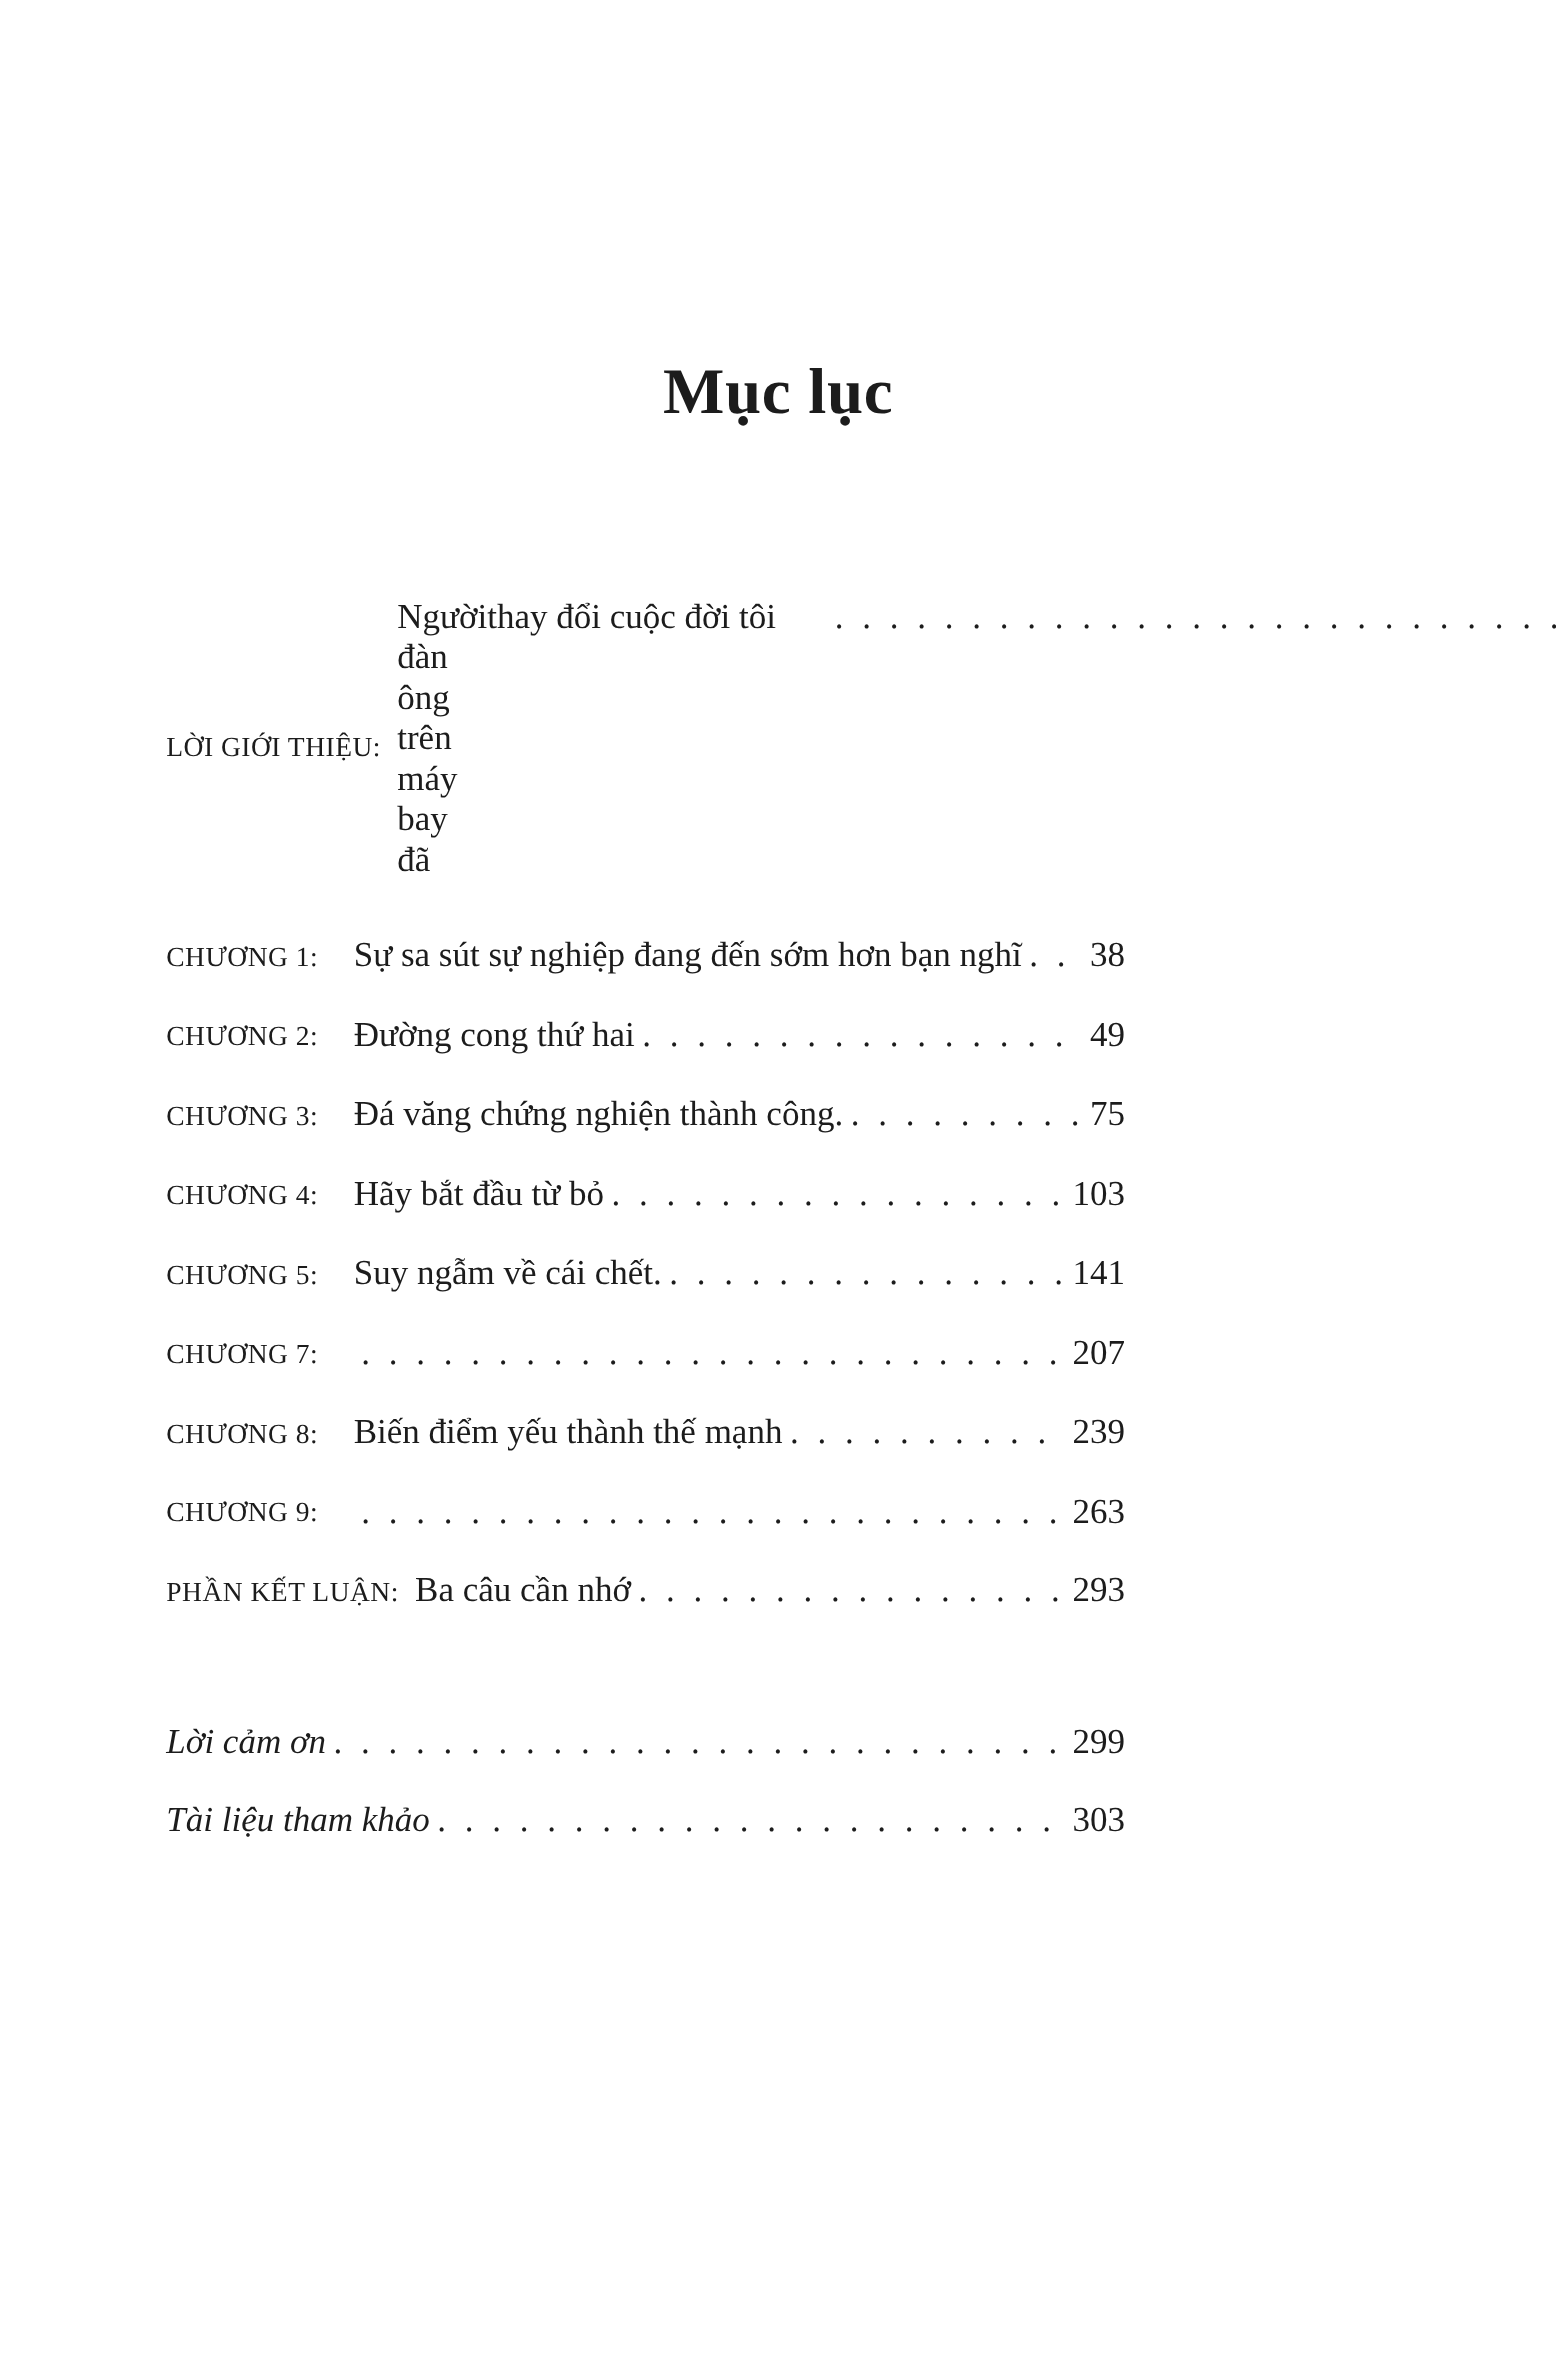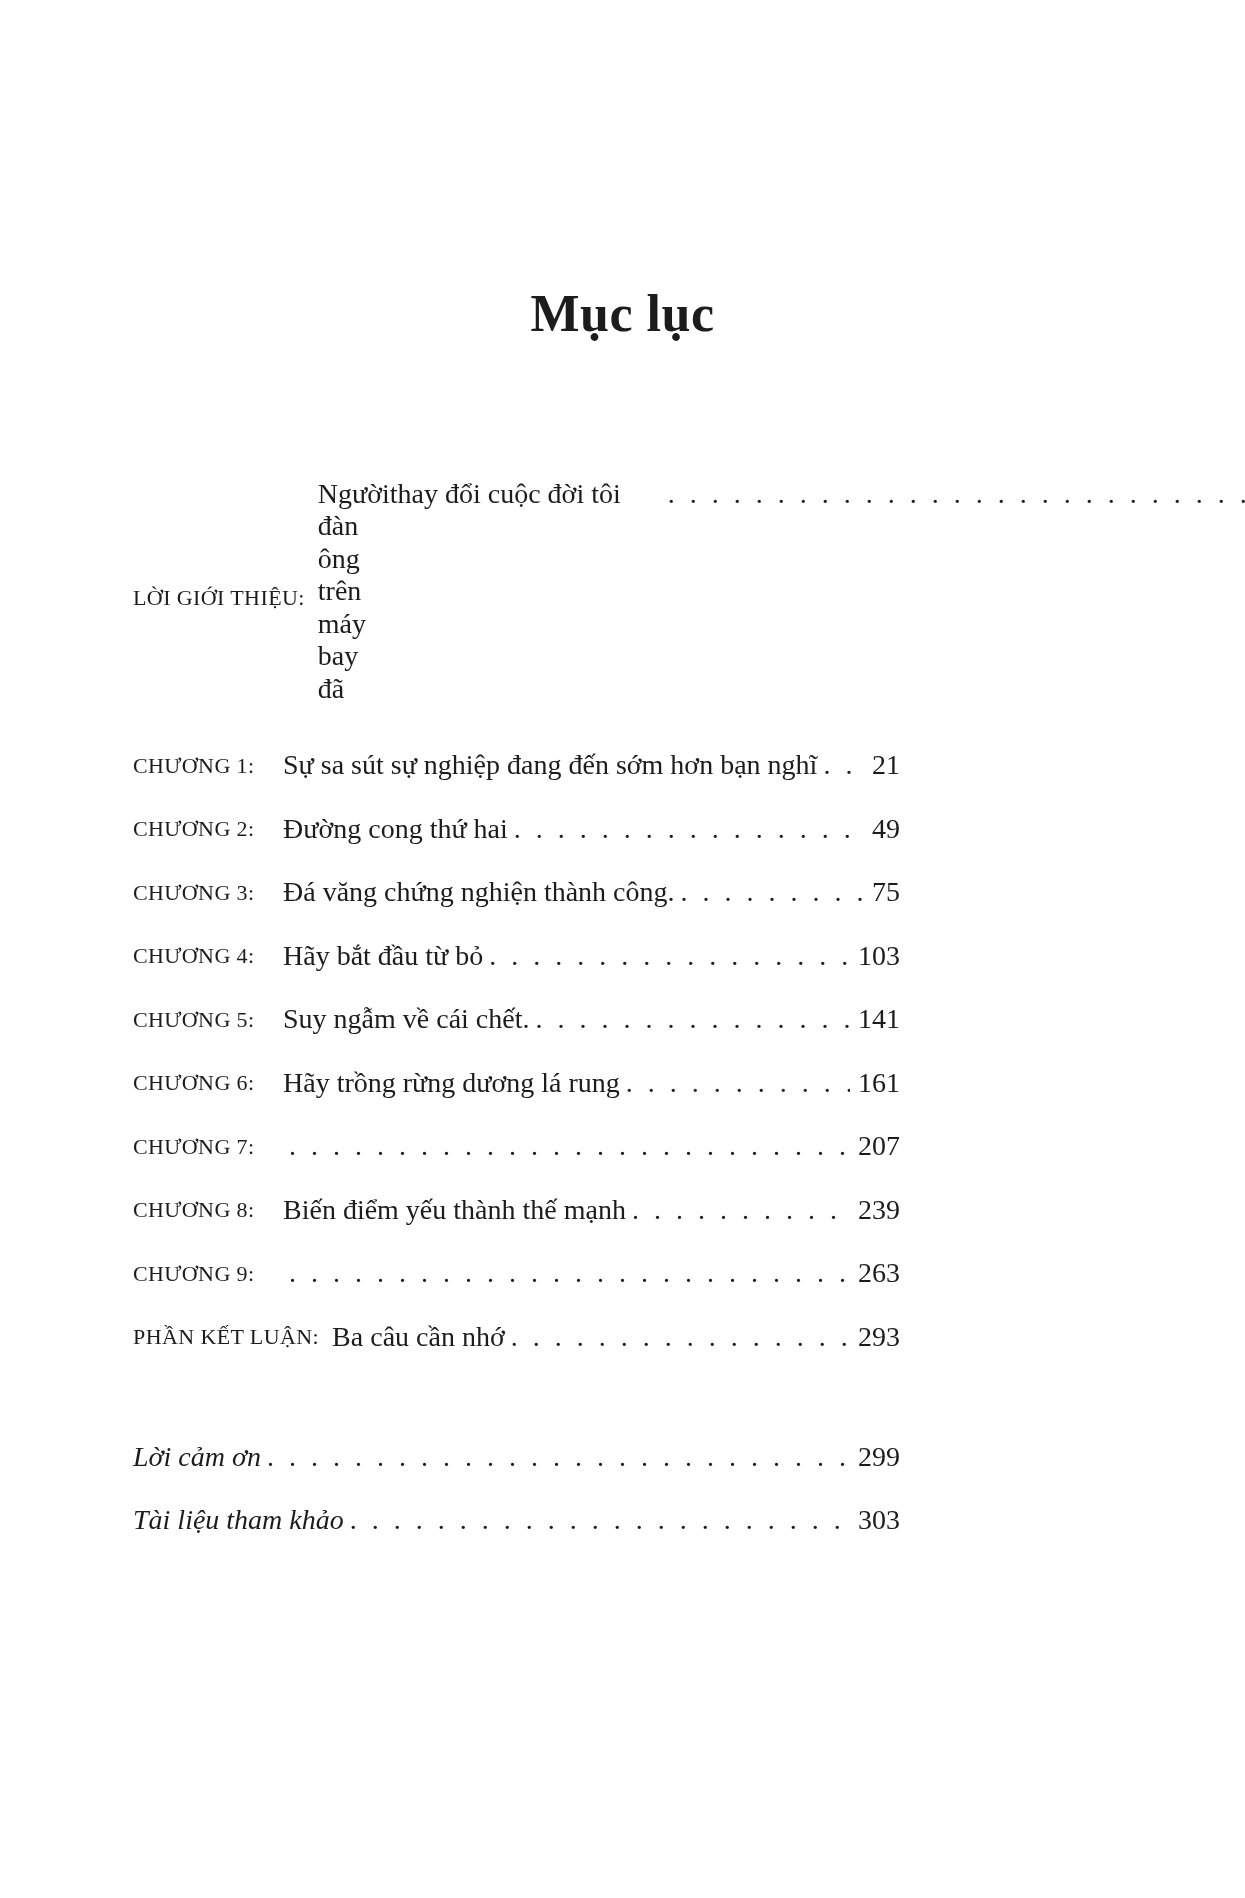--- a/index.html
+++ b/index.html
@@ -107,21 +107,21 @@
         <span class="leader"></span>
         <span class="pg">13</span>
       </div>
     </div>
   </div>
 
   <div class="entry">
     <span class="label">CHƯƠNG 1:</span>
     <span class="title">Sự sa sút sự nghiệp đang đến sớm hơn bạn nghĩ</span>
     <span class="leader"></span>
-    <span class="pg">21</span>
+    <span class="pg">38</span>
   </div>
 
   <div class="entry">
     <span class="label">CHƯƠNG 2:</span>
     <span class="title">Đường cong thứ hai</span>
     <span class="leader"></span>
     <span class="pg">49</span>
   </div>
 
   <div class="entry">
@@ -138,26 +138,20 @@
     <span class="pg">103</span>
   </div>
 
   <div class="entry">
     <span class="label">CHƯƠNG 5:</span>
     <span class="title">Suy ngẫm về cái chết.</span>
     <span class="leader"></span>
     <span class="pg">141</span>
   </div>
 
-  <div class="entry">
-    <span class="label">CHƯƠNG 6:</span>
-    <span class="title">Hãy trồng rừng dương lá rung</span>
-    <span class="leader"></span>
-    <span class="pg">161</span>
-  </div>
 
   <div class="entry">
     <span class="label">CHƯƠNG 7:</span>
     <span class="leader"></span>
     <span class="pg">207</span>
   </div>
 
   <div class="entry">
     <span class="label">CHƯƠNG 8:</span>
     <span class="title">Biến điểm yếu thành thế mạnh</span>

